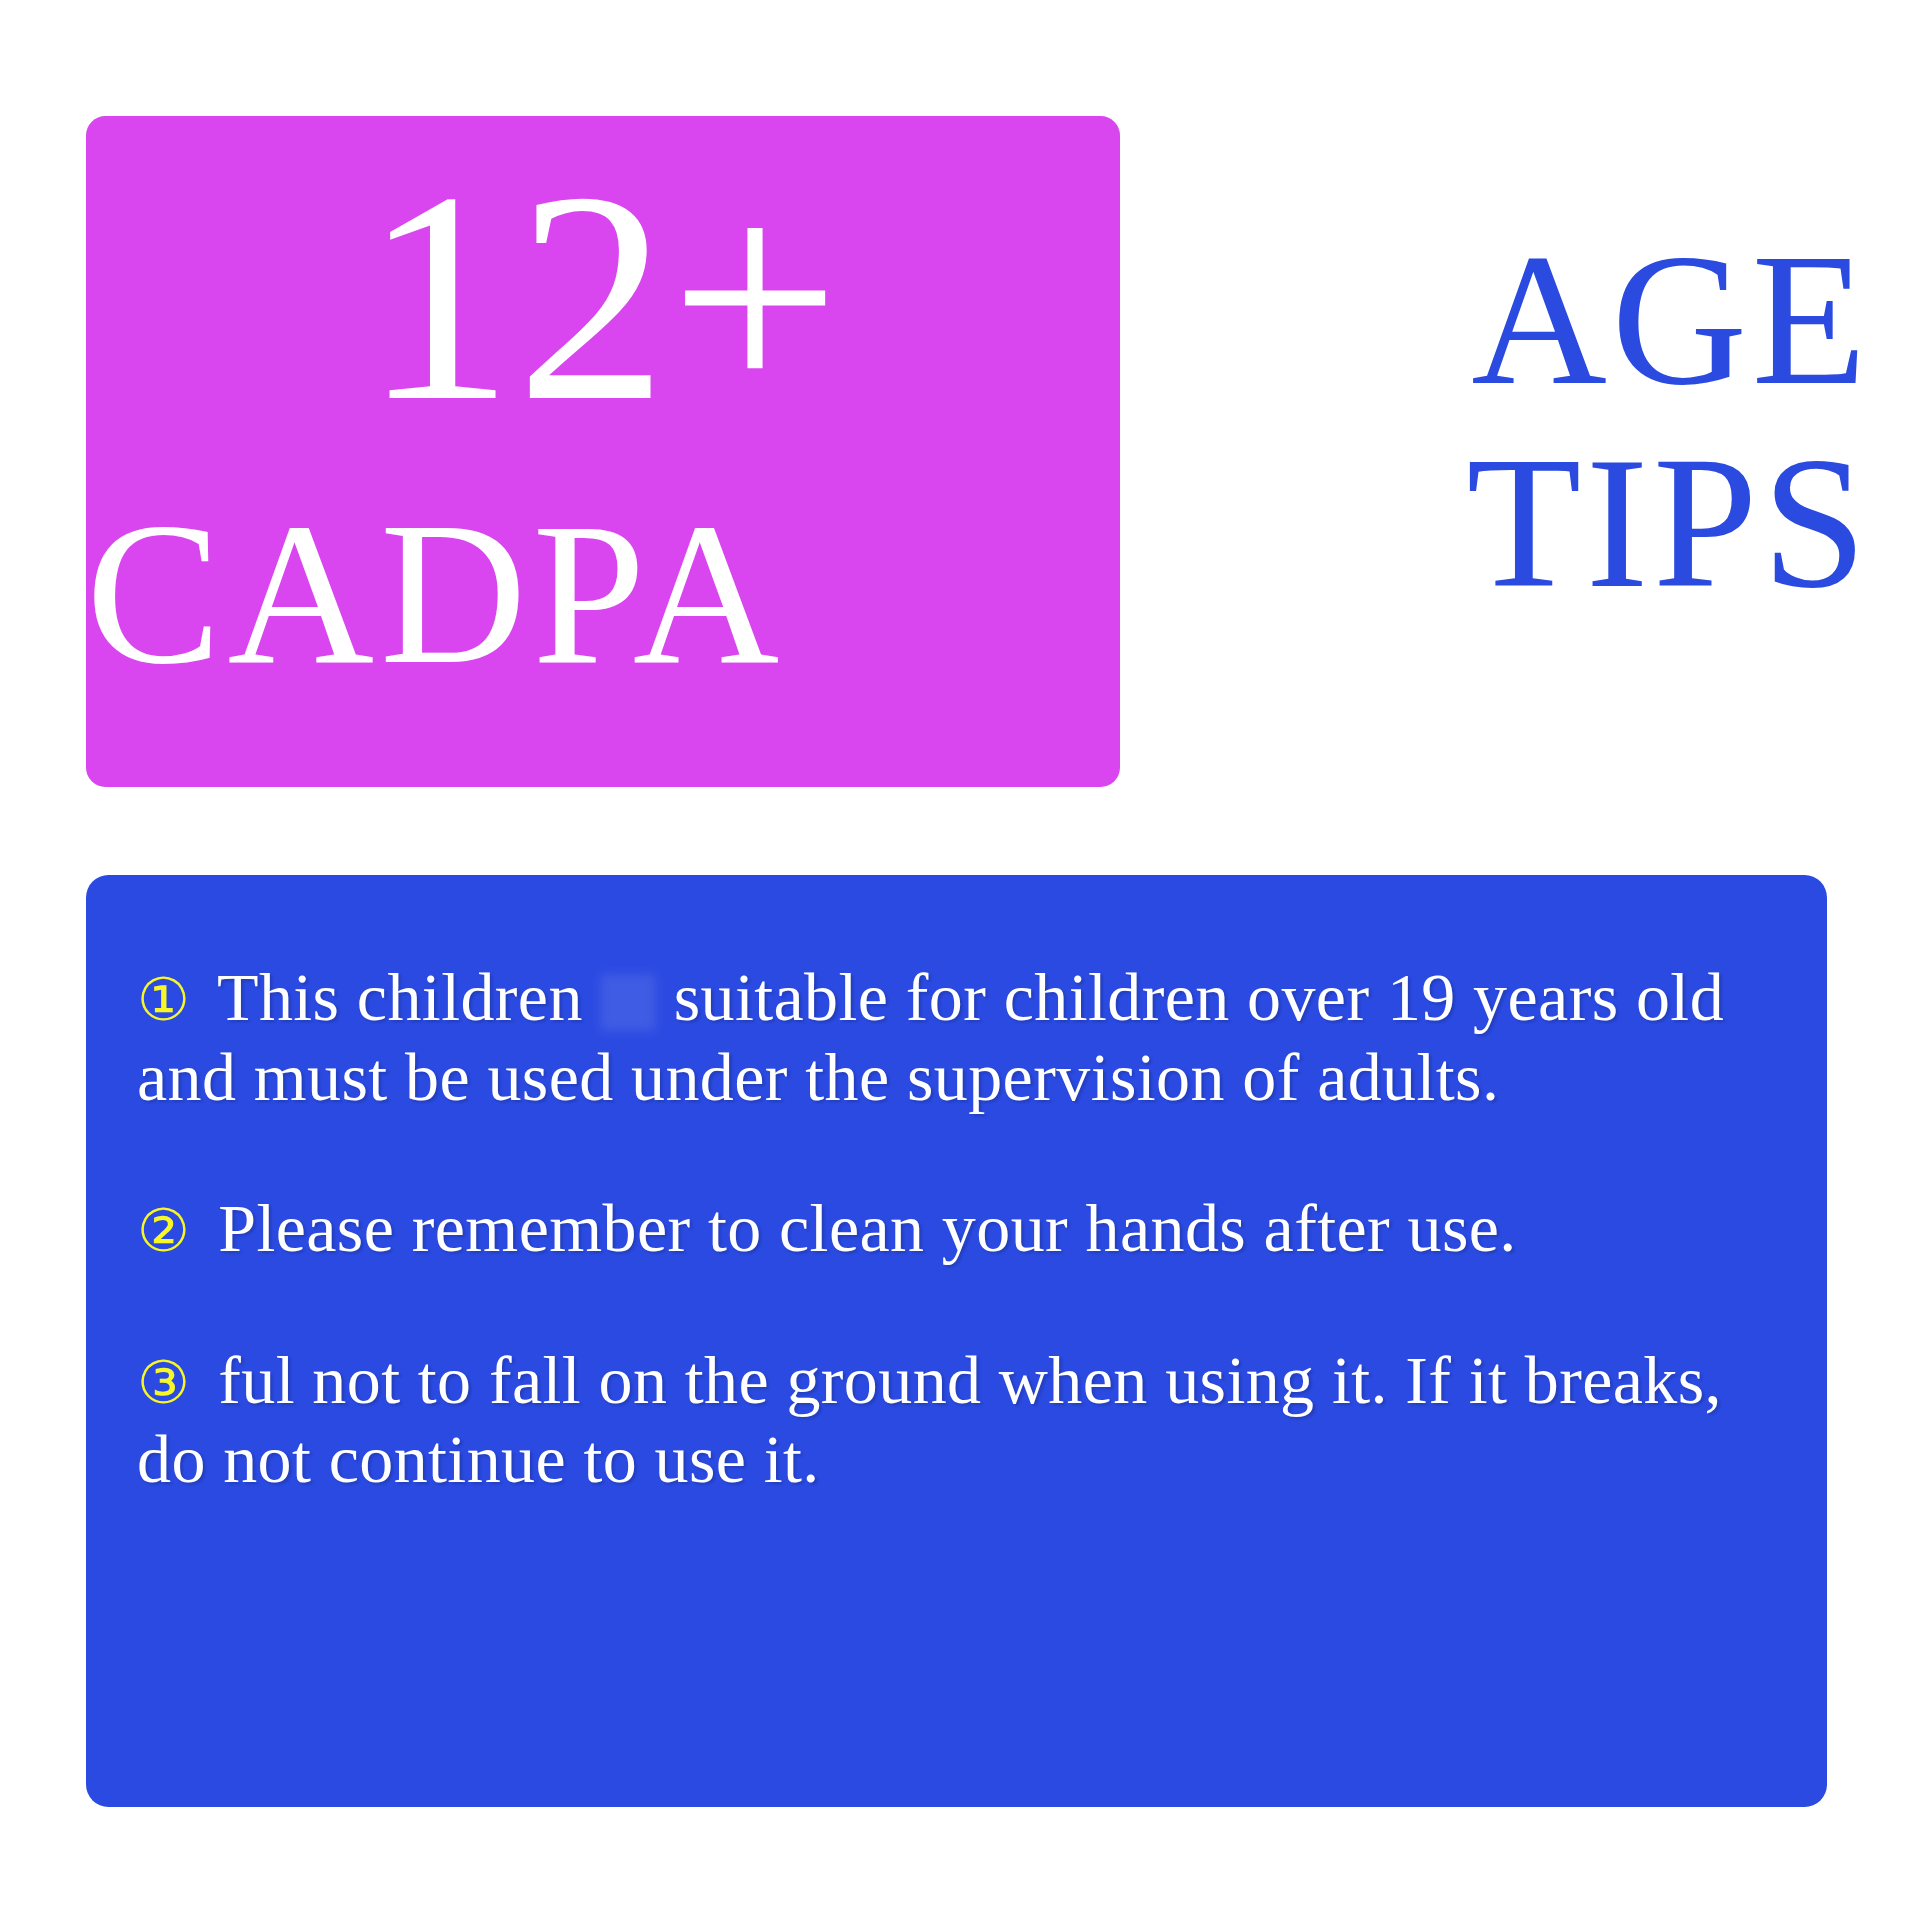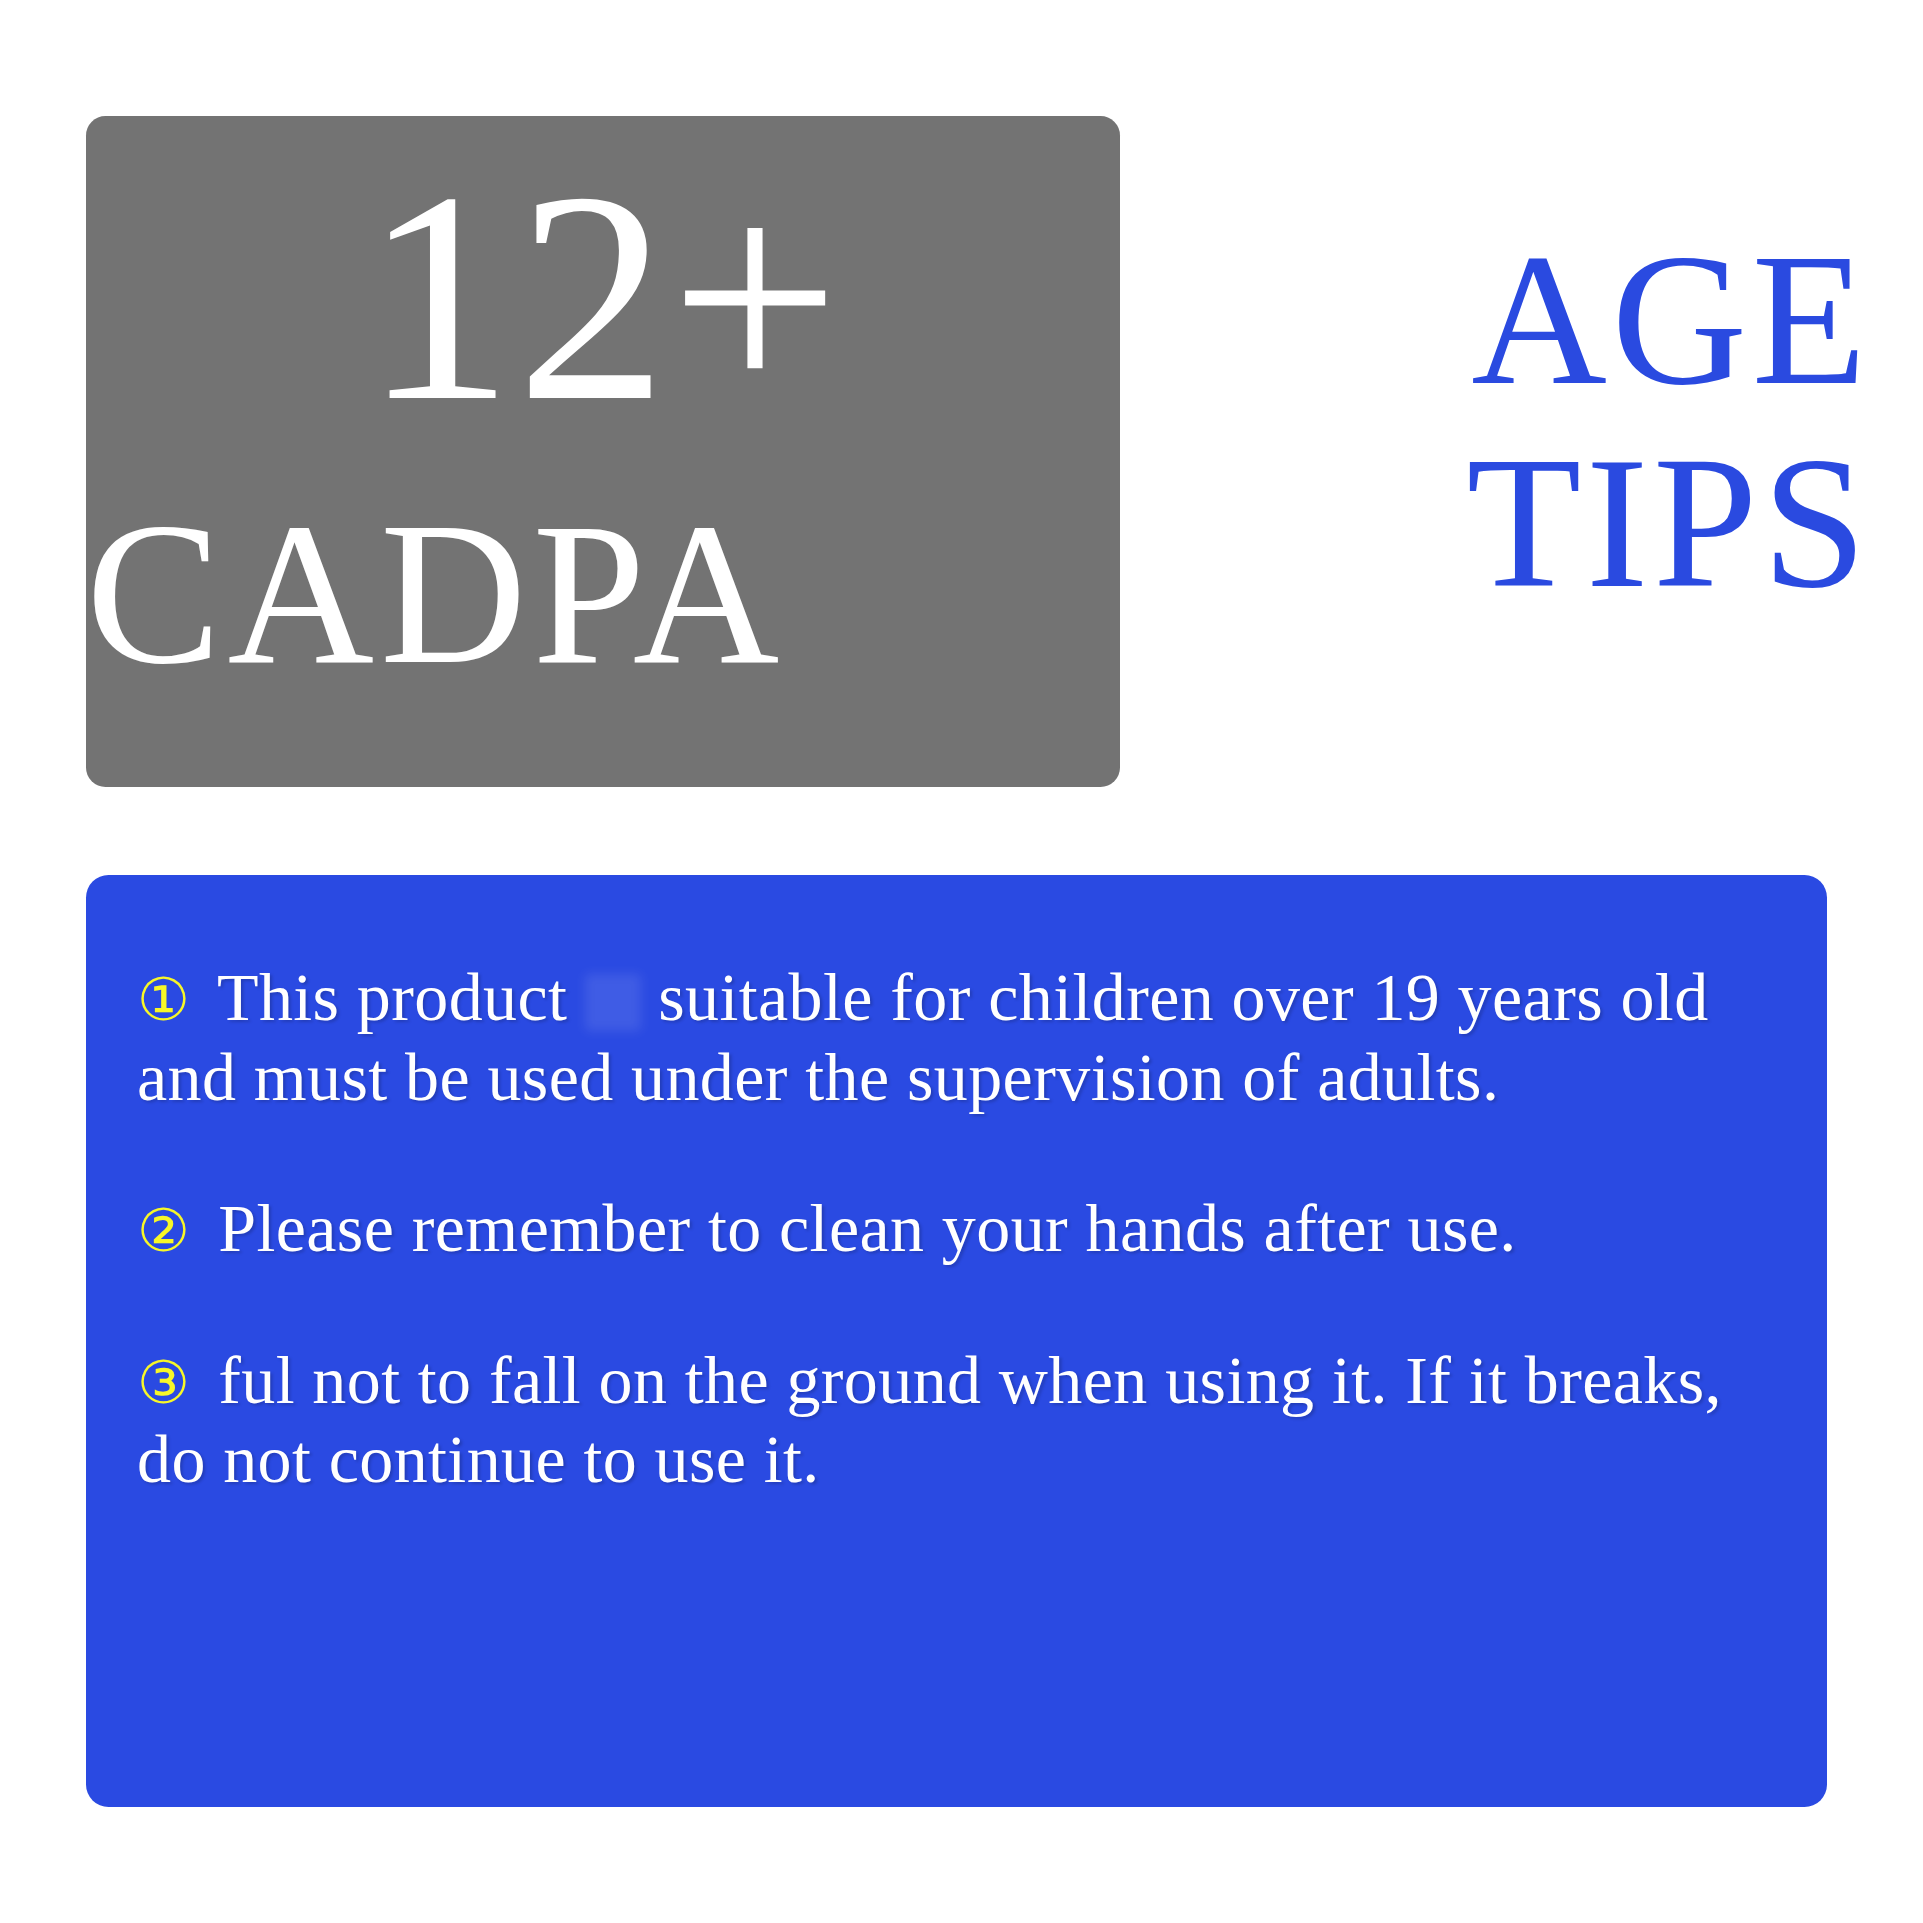--- a/index.html
+++ b/index.html
@@ -16,21 +16,21 @@
     font-family: "Liberation Serif", "DejaVu Serif", serif;
   }
 
   
   #age-badge {
     position: absolute;
     left: 86px;
     top: 116px;
     width: 1034px;
     height: 671px;
-    background: #737373;
+    background: #d946ef;
     border-radius: 19.5px;
     box-sizing: border-box;
   }
   #badge-rating {
     position: absolute;
     left: 0;
     top: 30px;
     width: 100%;
     text-align: center;
     color: #ffffff;
@@ -129,21 +129,21 @@
   </div>
 
   <div id="age-tips-heading">
     <span class="tips-line">AGE</span>
     <span class="tips-line">TIPS</span>
   </div>
 
   <div id="tips-panel">
 
     <p class="tip-item">
-      <span class="tip-marker">①</span><span> This product </span><span class="redacted-word">is</span><span> suitable for children over 19 years old and must be used under the supervision of adults.</span>
+      <span class="tip-marker">①</span><span> This children </span><span class="redacted-word">is</span><span> suitable for children over 19 years old and must be used under the supervision of adults.</span>
     </p>
 
     <p class="tip-item">
       <span class="tip-marker">②</span><span> Please remember to clean your hands after use.</span>
     </p>
 
     <p class="tip-item">
       <span class="tip-marker">③</span><span> ful not to fall on the ground when using it. If it breaks, do not continue to use it.</span>
     </p>
 

